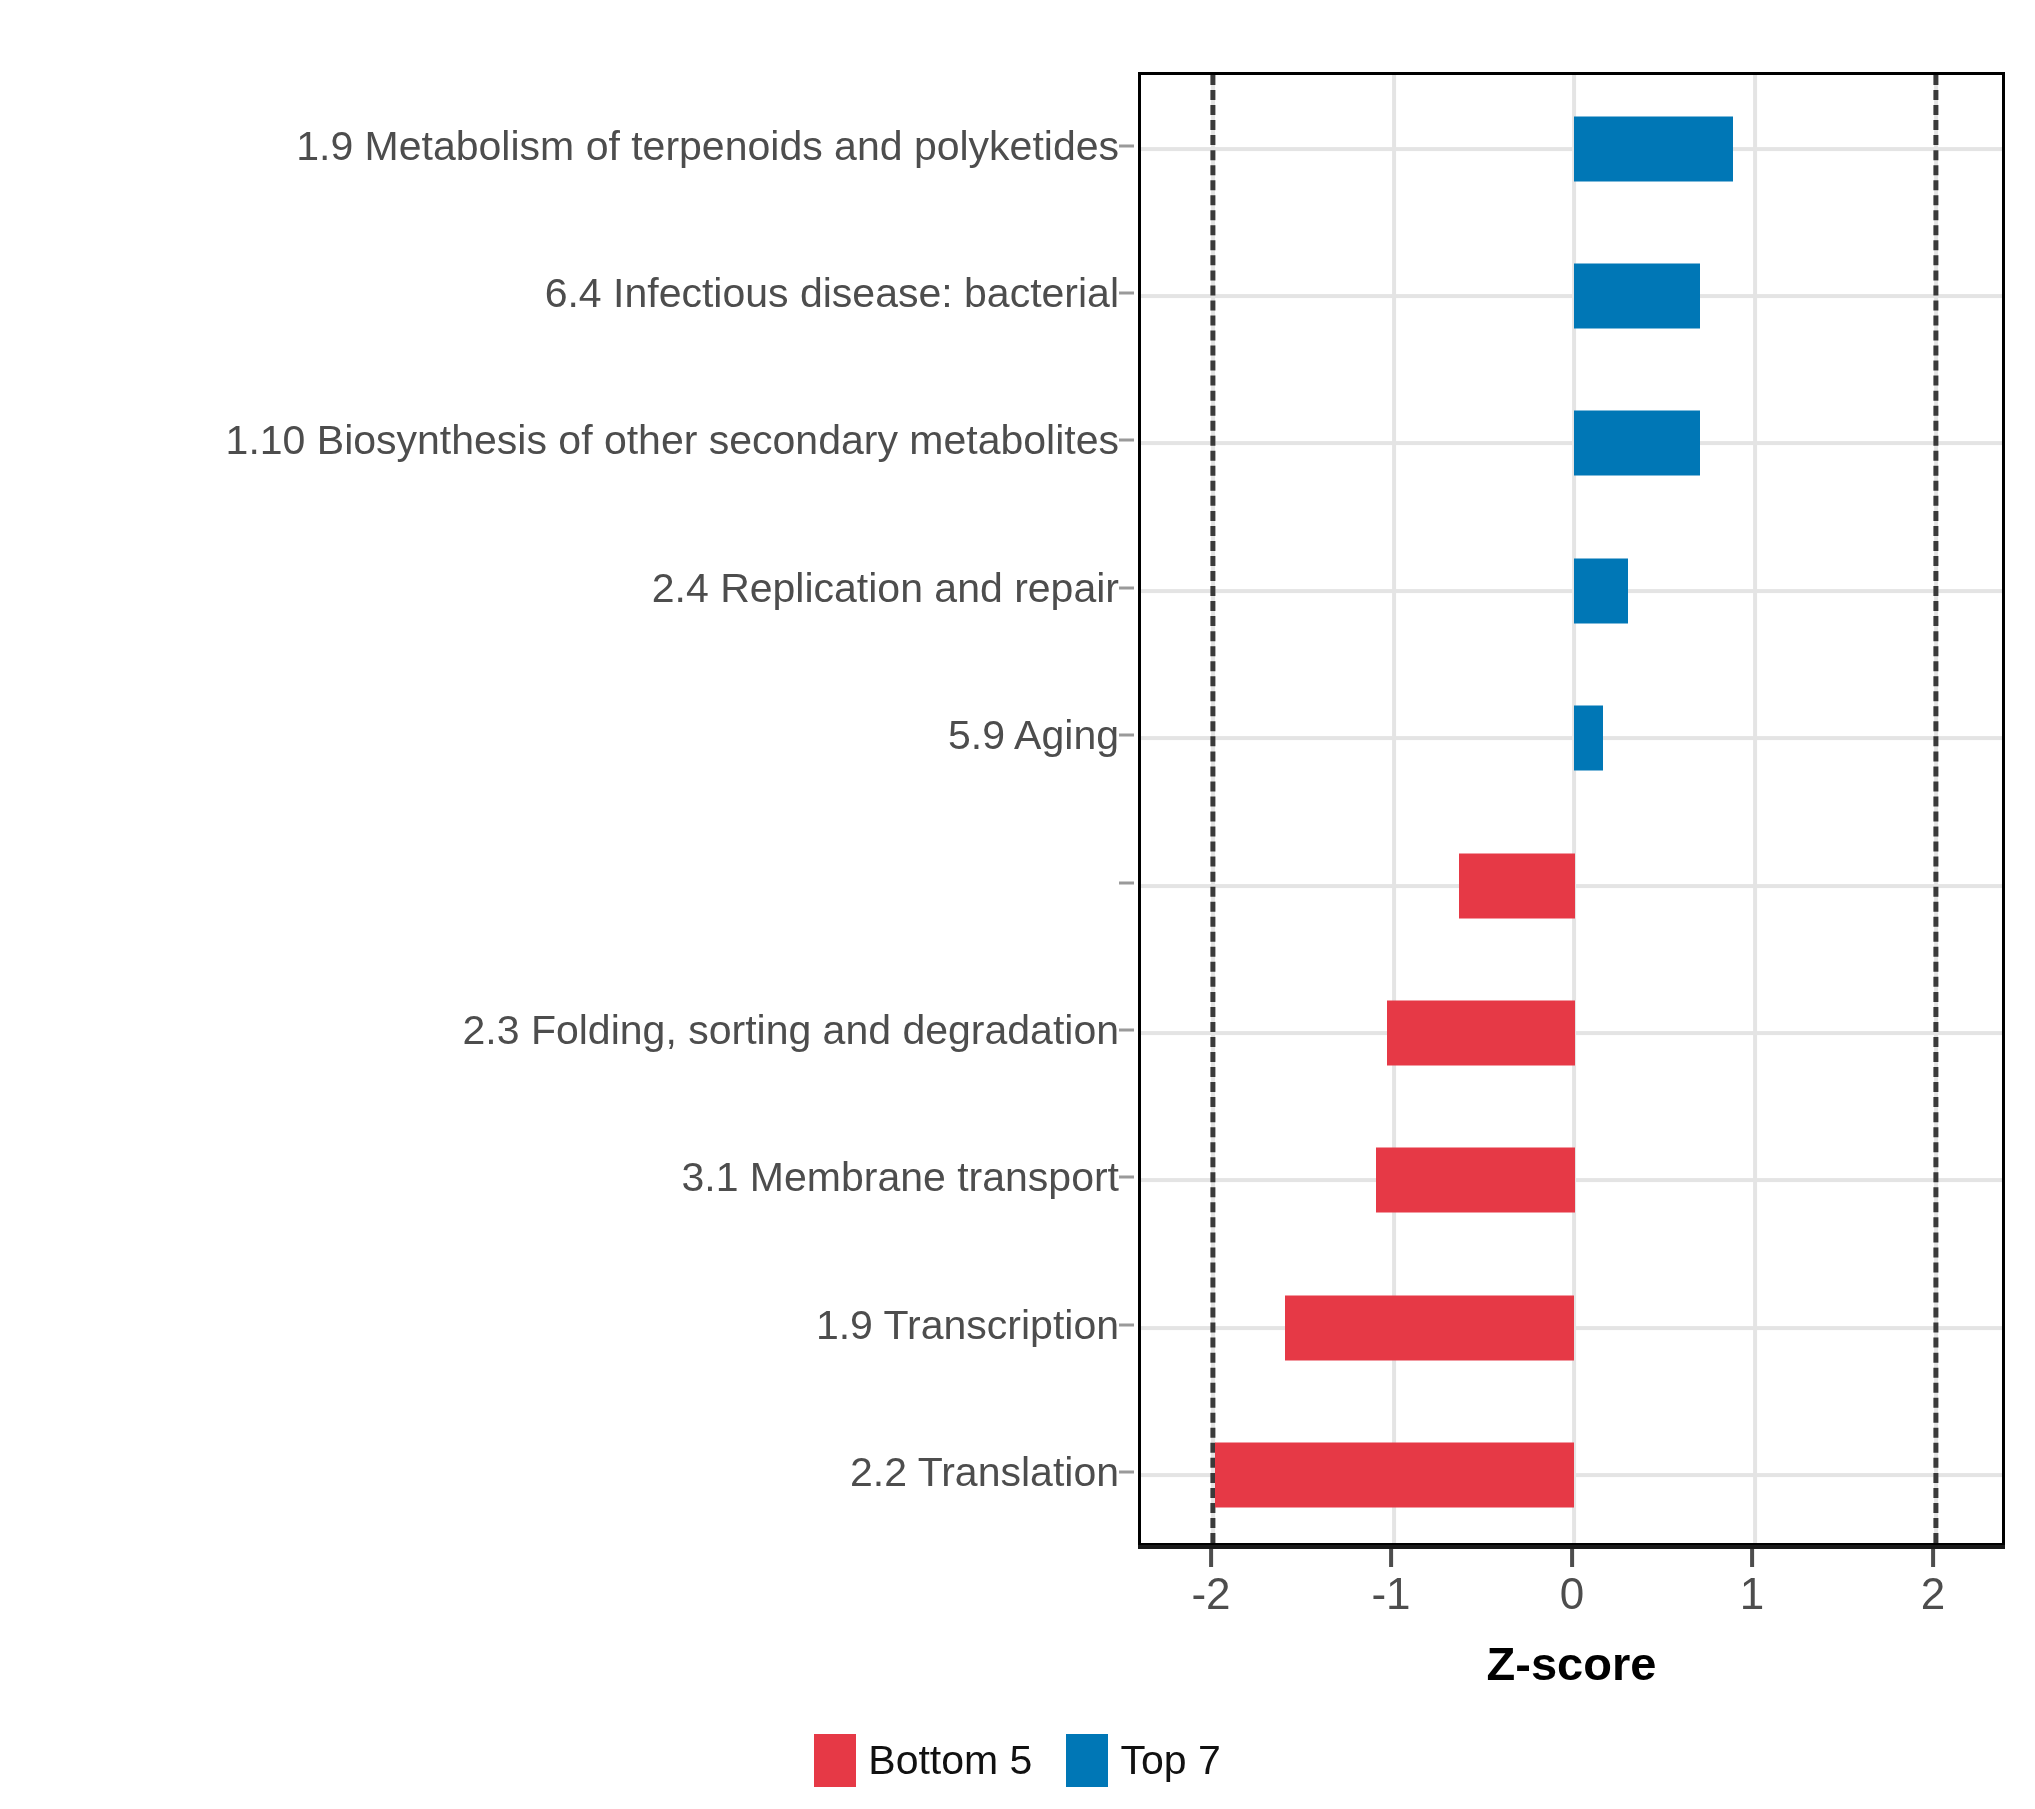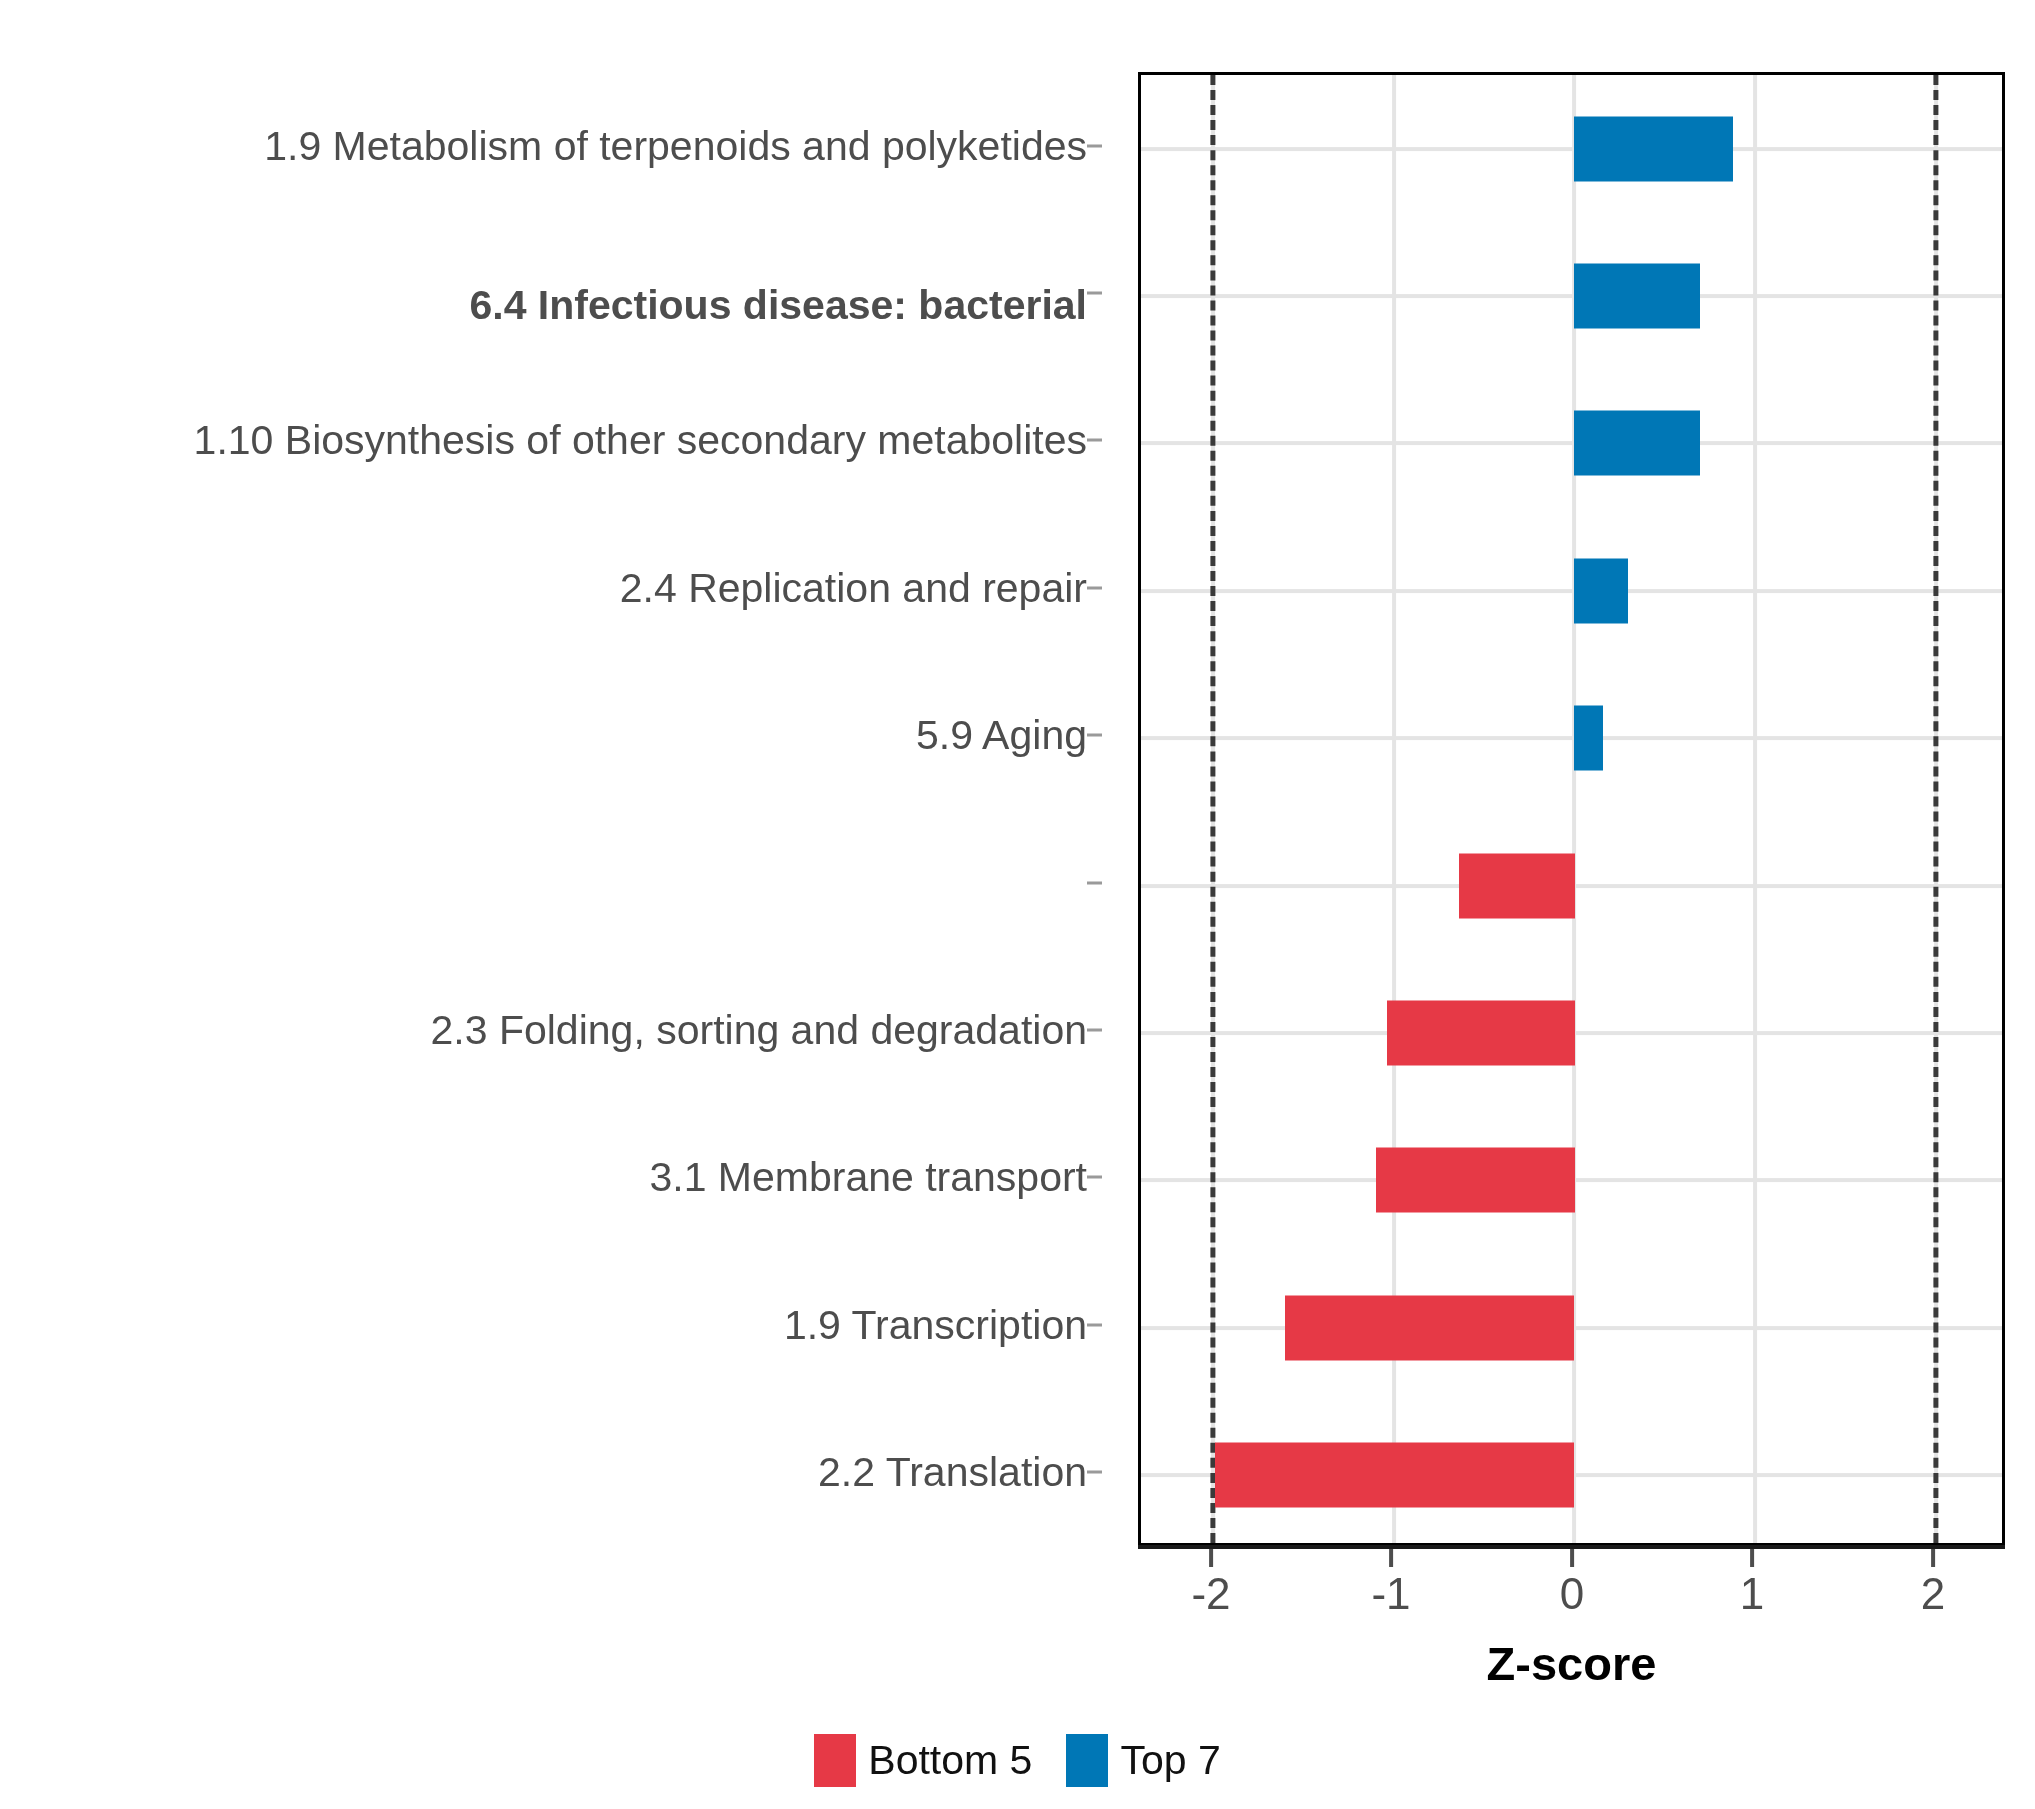--- a/index.html
+++ b/index.html
@@ -41,21 +41,21 @@
   .bar{
     position:absolute;
     height:65px;
     transform:translateY(-50%);
   }
 
   
   .ylabels{
     position:absolute;
     left:0; top:72px;
-    width:1116px; height:1474px;
+    width:1116px; height:1474px;padding-left:32px;
   }
   .ylabel{
     position:absolute;
     right:29px;
     transform:translateY(-50%);
     white-space:nowrap;
     font-size:41px;
     color:#4d4d4d;
     line-height:1;
   }
@@ -115,21 +115,21 @@
   .legend-text{font-size:41px;color:#111111;line-height:1;}
 </style>
 </head>
 <body>
 
 <div id="root">
 
   <div class="ylabels" id="ylabels">
       <div class="ylabel" style="top: 74px;">1.9 Metabolism of terpenoids and polyketides</div>
       <div class="ytick" style="top: 74px;"></div>
-      <div class="ylabel" style="top: 233px; font-weight: bold;">6.4 Infectious disease: bacterial</div>
+      <div class="ylabel" style="top: 221px;">6.4 Infectious disease: bacterial</div>
       <div class="ytick" style="top: 221px;"></div>
       <div class="ylabel" style="top: 368px; text-align: right;">1.10 Biosynthesis of other secondary metabolites</div>
       <div class="ytick" style="top: 368px;"></div>
       <div class="ylabel" style="top: 516px;">2.4 Replication and repair</div>
       <div class="ytick" style="top: 516px;"></div>
       <div class="ylabel" style="top: 663px;">5.9 Aging</div>
       <div class="ytick" style="top: 663px;"></div>
       <div class="ytick" style="top: 811px;"></div>
       <div class="ylabel" style="top: 958px;">2.3 Folding, sorting and degradation</div>
       <div class="ytick" style="top: 958px;"></div>

